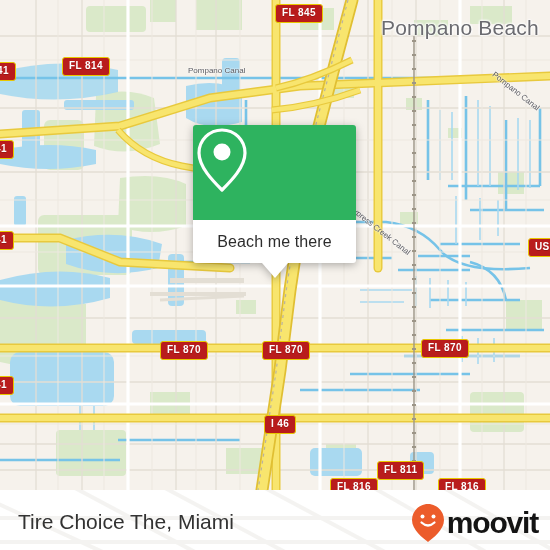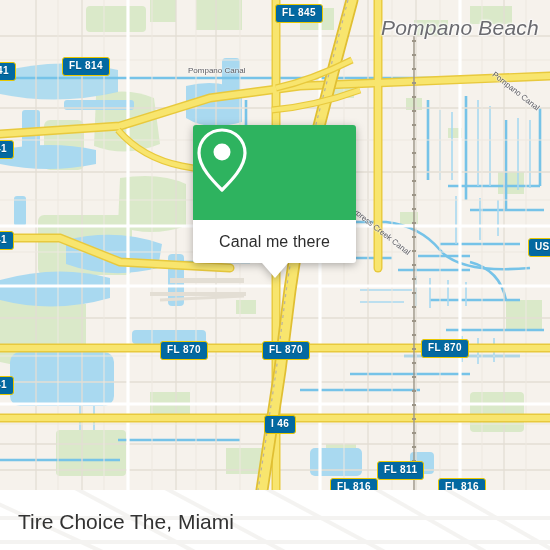--- a/index.html
+++ b/index.html
@@ -18,21 +18,21 @@
   .city-label{
     position:absolute;font-size:21px;color:#6b6b70;letter-spacing:.2px;
     text-shadow:0 0 3px #fff,0 0 3px #fff,0 0 3px #fff,0 0 2px #fff;
     white-space:nowrap;pointer-events:none;
   }
   .canal-label{
     position:absolute;font-size:8px;color:#5a5a60;white-space:nowrap;
     text-shadow:0 0 2px #fff,0 0 2px #fff;pointer-events:none;
   }
   .shield{
-    position:absolute;background:#0369a1;border:1.6px solid #e8c700;border-radius:3px;
+    position:absolute;background:#b91c1c;border:1.6px solid #e8c700;border-radius:3px;
     color:#fff;font-size:10px;font-weight:bold;line-height:13px;height:14px;
     padding:1px 6px 2px;white-space:nowrap;letter-spacing:.4px;
     text-shadow:0 1px 0 rgba(0,0,0,.18);box-sizing:content-box;text-align:right;
   }
 
   
   .attrib{
     position:absolute;left:0;bottom:0;height:22px;width:100%;
     background:rgba(255,255,255,.85);
   }
@@ -231,21 +231,21 @@
         </g>
       </g>
 
       <g>
         <rect x="170" y="278" width="74" height="5" fill="#e3ded4"></rect>
         <rect x="150" y="292" width="96" height="4" fill="#e3ded4"></rect>
         <path d="M160 300 L 244 296" stroke="#e3ded4" stroke-width="3" fill="none"></path>
       </g>
     </svg>
 
-    <div class="city-label" style="left:381px;top:16px;font-style:italic;">Pompano Beach</div>
+    <div class="city-label" style="left:381px;top:16px;">Pompano Beach</div>
 
     <div class="canal-label" style="left:188px;top:66px;">Pompano Canal</div>
     <div class="canal-label" style="left:496px;top:70px;transform:rotate(38deg);transform-origin:left top;">Pompano Canal</div>
     <div class="canal-label" style="left:352px;top:203px;transform:rotate(38deg);transform-origin:left top;">Cypress Creek Canal</div>
 
     <div class="shield" style="left:275px;top:4px;">FL 845</div>
     <div class="shield" style="left:62px;top:57px;">FL 814</div>
     <div class="shield" style="left:-16px;top:62px;">441</div>
     <div class="shield" style="left:-18px;top:140px;">441</div>
     <div class="shield" style="left:-18px;top:231px;">441</div>
@@ -260,21 +260,21 @@
     <div class="shield" style="left:438px;top:478px;">FL 816</div>
 
     <div class="popup">
       <div class="popup-body" style="background:#2eb35f;">
         <svg width="58" height="70" viewBox="0 0 58 70">
           <path d="M29 5 C16.3 5 6 15.3 6 28 C6 42 20 56 29 65 C38 56 52 42 52 28 C52 15.3 41.7 5 29 5 Z" fill="none" stroke="#ffffff" stroke-width="3.2" stroke-linejoin="round"></path>
           <circle cx="29" cy="27" r="8.5" fill="#ffffff"></circle>
         </svg>
       </div>
       <div class="popup-foot">
-        <span>Canal me there</span>
+        <span>Beach me there</span>
       </div>
       <div class="popup-tail"></div>
     </div>
 
   </div>
 
   <div class="footer">
     <svg class="footer-wm" width="550" height="60" viewBox="0 0 550 60">
       <g stroke="#eceae6" stroke-width="4" fill="none">
         <path d="M-10 10 L 120 70"></path>
@@ -283,14 +283,23 @@
         <path d="M250 -10 L 400 70"></path>
         <path d="M360 -10 L 500 70"></path>
         <path d="M430 -10 L 560 64"></path>
         <path d="M0 28 H 550"></path>
         <path d="M0 52 H 550"></path>
       </g>
     </svg>
 
     <div class="place-name">Tire Choice The, Miami</div>
 
+    <div class="brand">
+      <svg width="34" height="40" viewBox="0 0 34 40">
+        <path d="M17 1 C8.2 1 1 8.2 1 17 C1 27 12 35 17 39 C22 35 33 27 33 17 C33 8.2 25.8 1 17 1 Z" fill="#ec5c2b"></path>
+        <circle cx="11.5" cy="13.5" r="2" fill="#ffffff"></circle>
+        <circle cx="22.5" cy="13.5" r="2" fill="#ffffff"></circle>
+        <path d="M10.5 19.5 q6.5 6 13 0" fill="none" stroke="#ffffff" stroke-width="2.2" stroke-linecap="round"></path>
+      </svg>
+      <span class="brand-text">moovit</span>
+    </div>
   </div>
 </div>
 
 </body></html>

